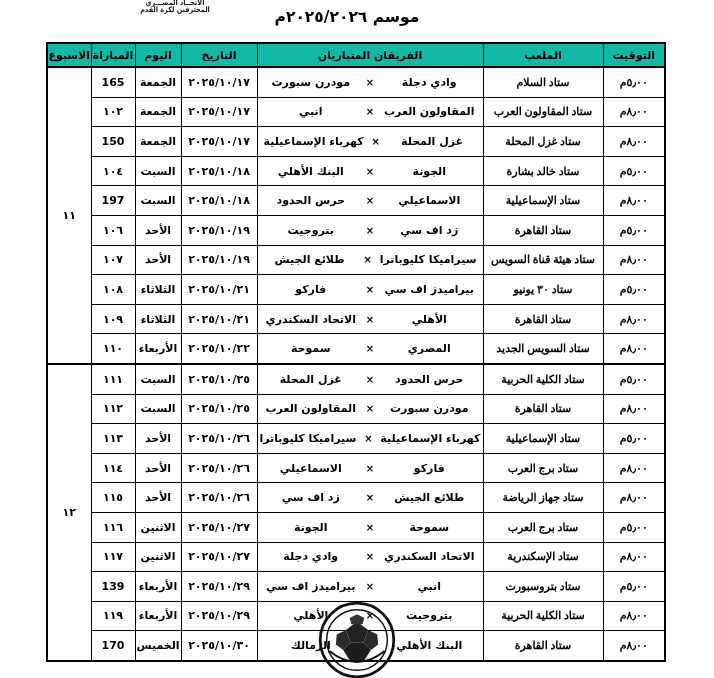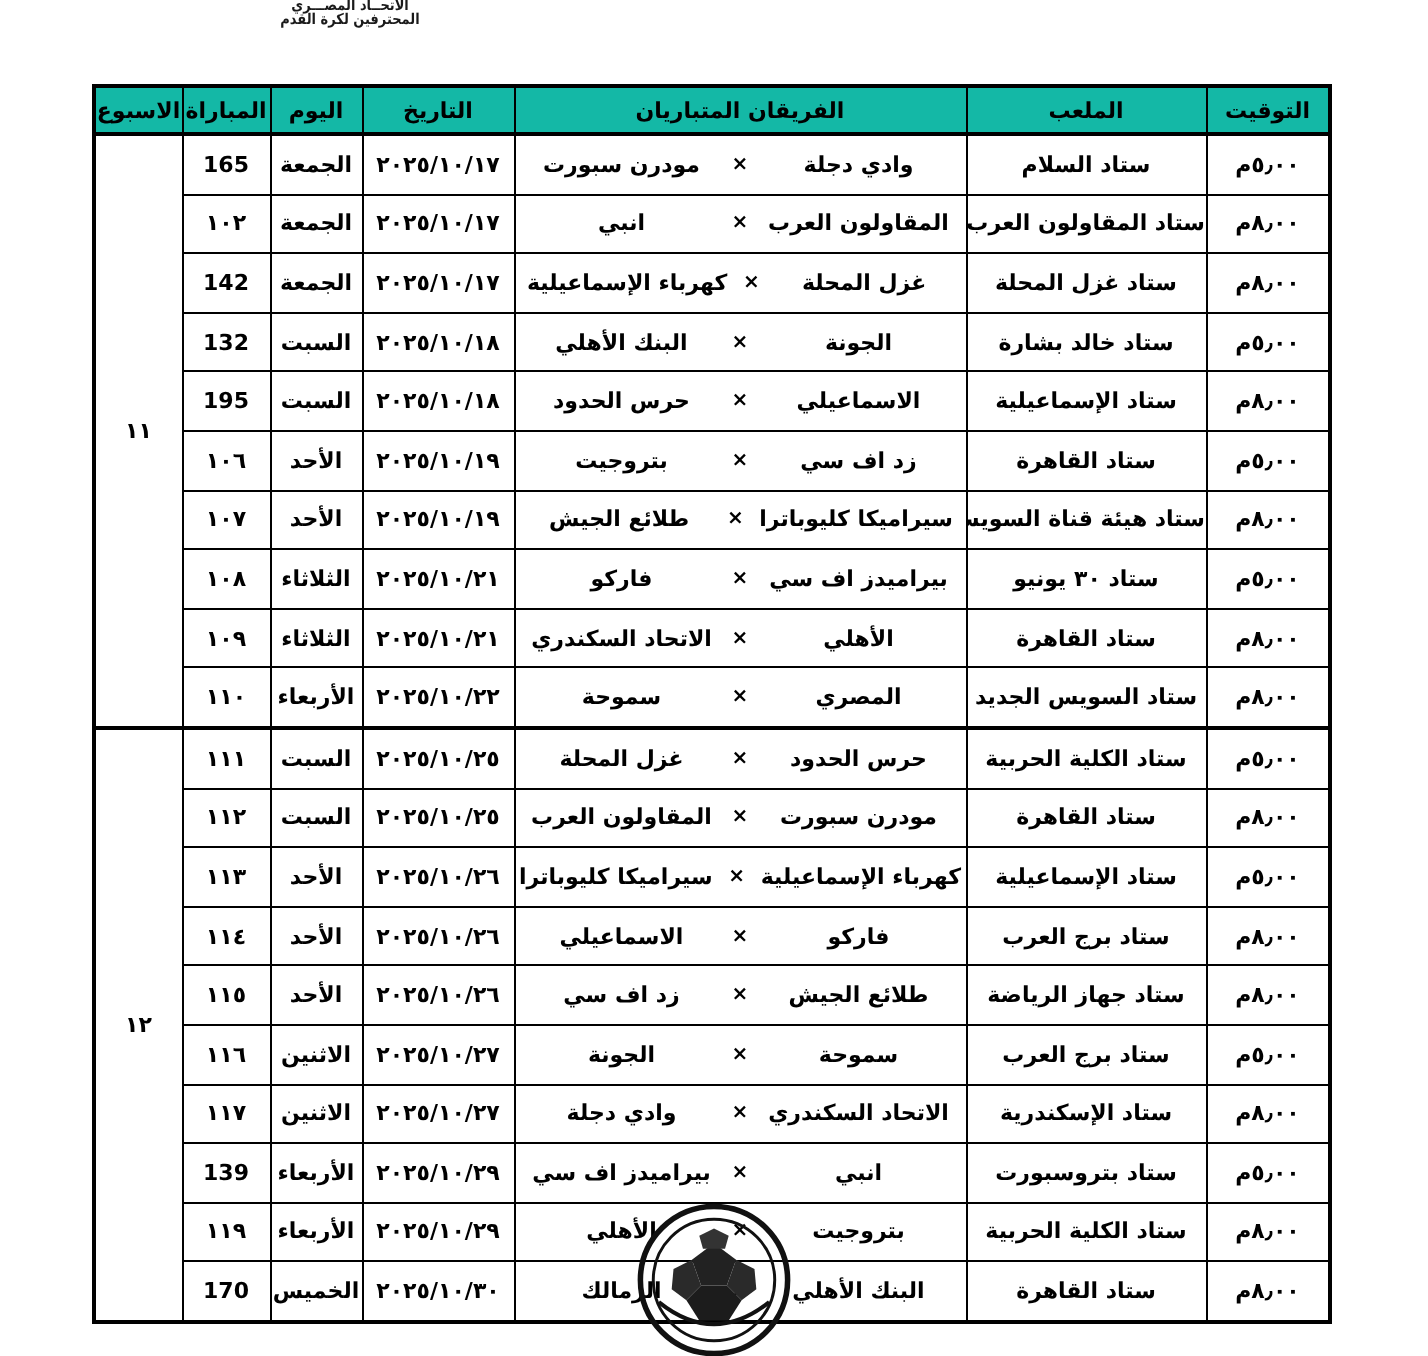--- a/index.html
+++ b/index.html
@@ -120,21 +120,21 @@
     font-size: 11px;
     font-weight: bold;
     padding-right: 2px;
   }
   .vs-mark {
     flex: 0 0 20px;
     text-align: center;
     font-size: 10px;
     font-weight: bold;
   }
-  .cell-pad { padding: 0 4px; }
+  .cell-pad { padding: 0 4px; font-family: Liberation Serif, serif; }
 
   
   .emblem {
     position: absolute;
     left: 50%;
     transform: translateX(-50%);
     bottom: -8px;
     width: 92px;
     height: 92px;
     pointer-events: none;
@@ -143,20 +143,21 @@
 </head>
 <body>
 
 <div class="doc-header">
 
   <div class="org-logo">
     <div class="org-logo-line">الاتحــاد المصـــري</div>
     <div class="org-logo-line">المحترفين لكرة القدم</div>
   </div>
 
+  <div class="season-title">موسم ٢٠٢٥/٢٠٢٦م</div>
 </div>
 
 <div class="table-wrap">
   <table class="fixtures">
     <colgroup>
       <col class="c-time">
         <col class="c-venue">
         <col class="c-teams">
       <col class="c-date">
         <col class="c-day">
@@ -209,49 +210,49 @@
           <td class="cell-pad">ستاد غزل المحلة</td>
           <td>
             <div class="teams">
               <span class="team-home">غزل المحلة</span>
               <span class="vs-mark">×</span>
               <span class="team-away">كهرباء الإسماعيلية</span>
             </div>
           </td>
           <td>٢٠٢٥/١٠/١٧</td>
           <td>الجمعة</td>
-          <td>142</td>
+          <td>150</td>
         </tr>
         <tr>
           <td class="cell-pad">٥٫٠٠م</td>
           <td class="cell-pad">ستاد خالد بشارة</td>
           <td>
             <div class="teams">
               <span class="team-home">الجونة</span>
               <span class="vs-mark">×</span>
               <span class="team-away">البنك الأهلي</span>
             </div>
           </td>
           <td>٢٠٢٥/١٠/١٨</td>
           <td>السبت</td>
-          <td>132</td>
+          <td>١٠٤</td>
         </tr>
         <tr>
           <td class="cell-pad">٨٫٠٠م</td>
           <td class="cell-pad">ستاد الإسماعيلية</td>
           <td>
             <div class="teams">
               <span class="team-home">الاسماعيلي</span>
               <span class="vs-mark">×</span>
               <span class="team-away">حرس الحدود</span>
             </div>
           </td>
           <td>٢٠٢٥/١٠/١٨</td>
           <td>السبت</td>
-          <td>195</td>
+          <td>197</td>
         </tr>
         <tr>
           <td class="cell-pad">٥٫٠٠م</td>
           <td class="cell-pad">ستاد القاهرة</td>
           <td>
             <div class="teams">
               <span class="team-home">زد اف سي</span>
               <span class="vs-mark">×</span>
               <span class="team-away">بتروجيت</span>
             </div>

